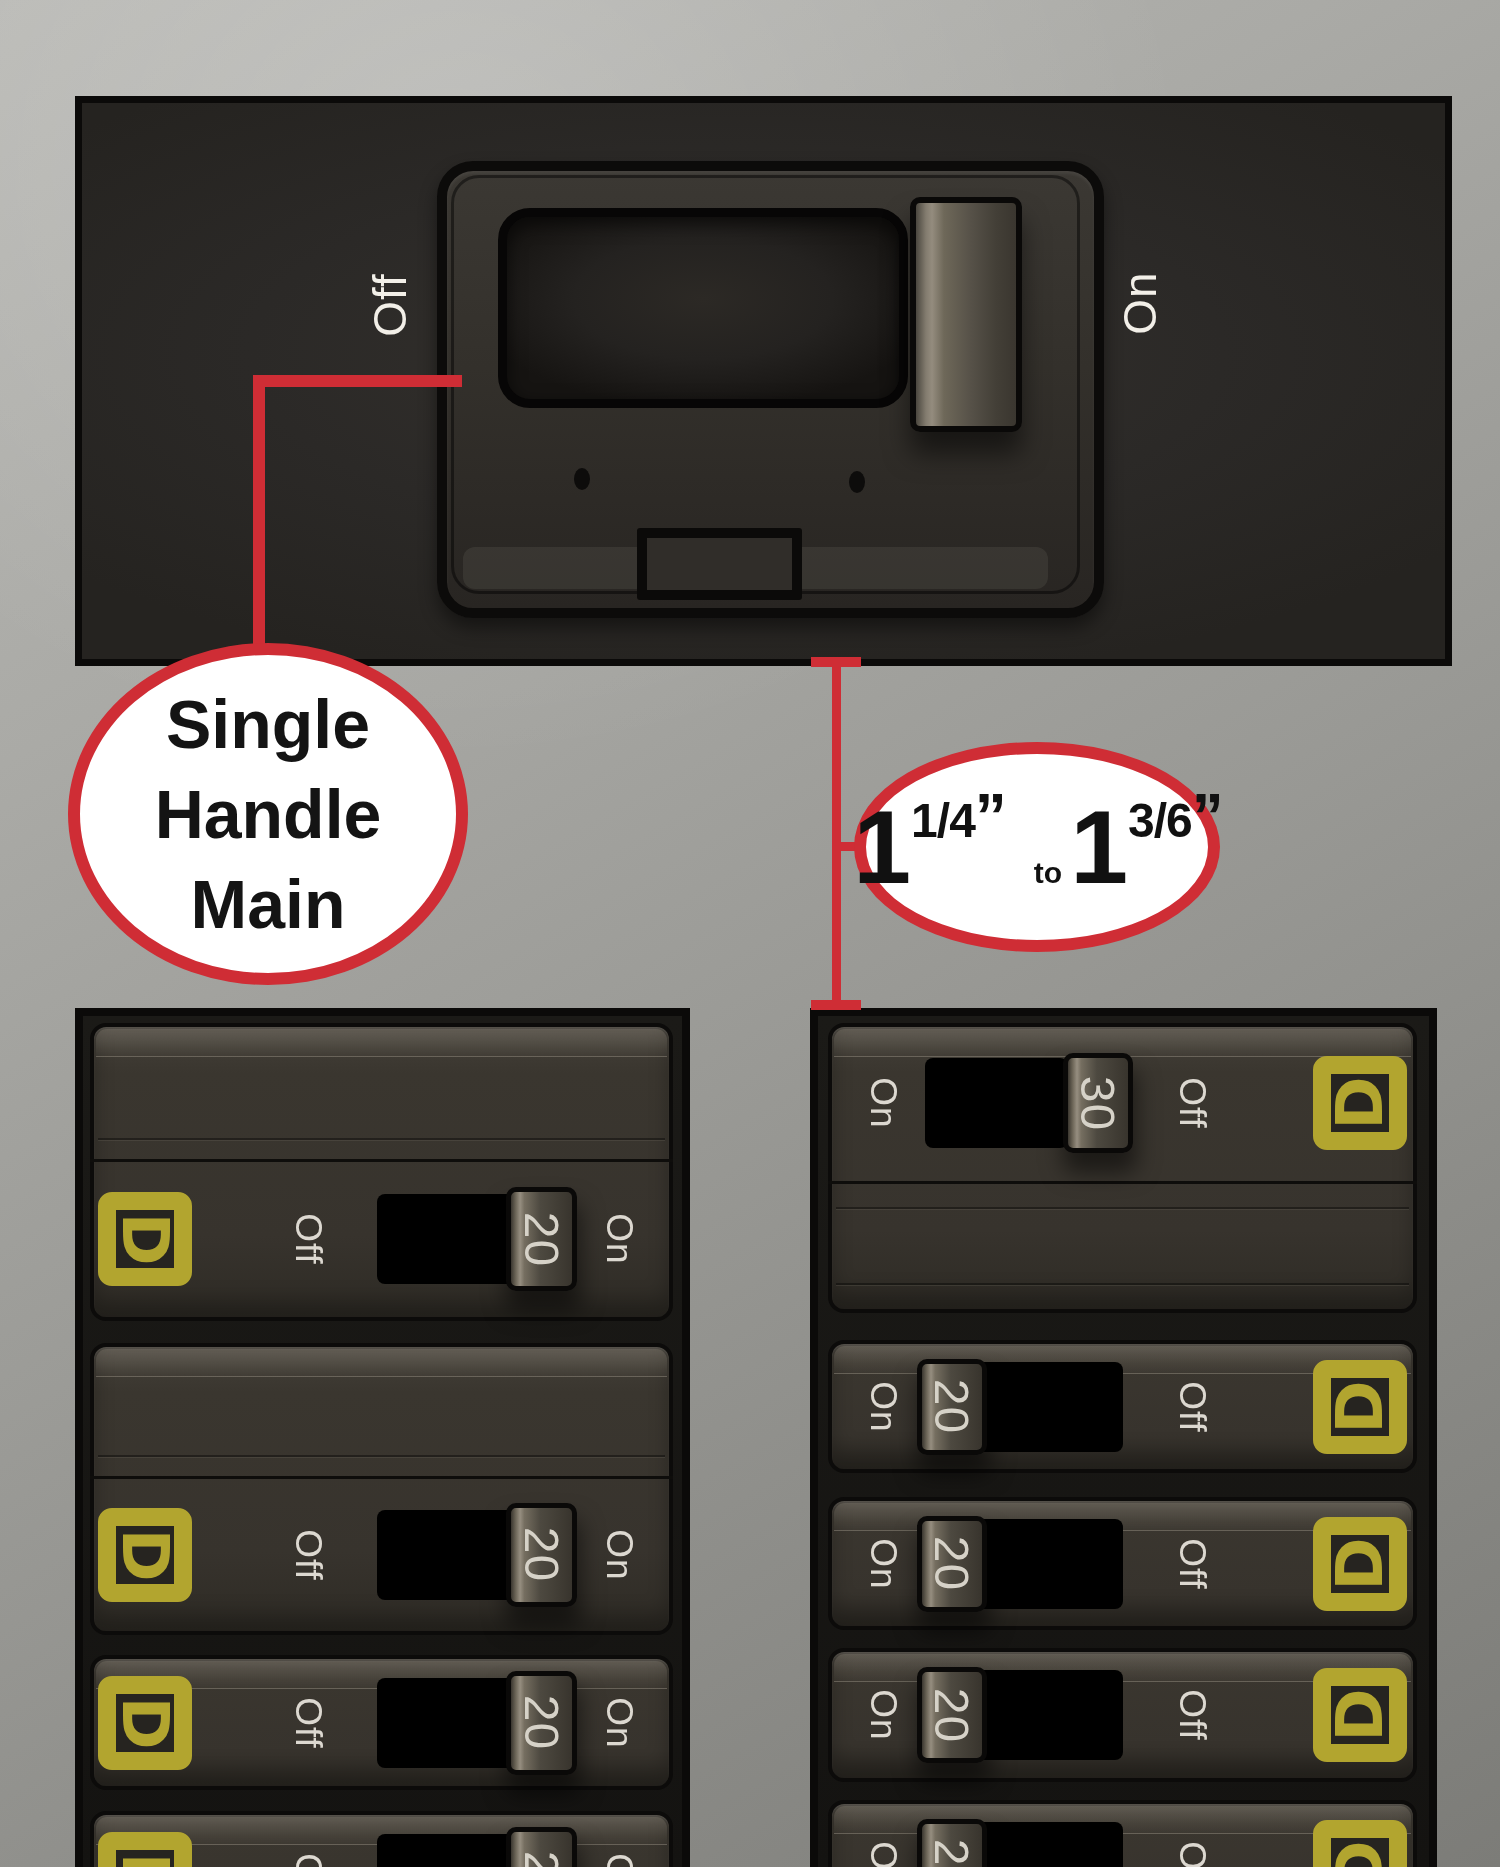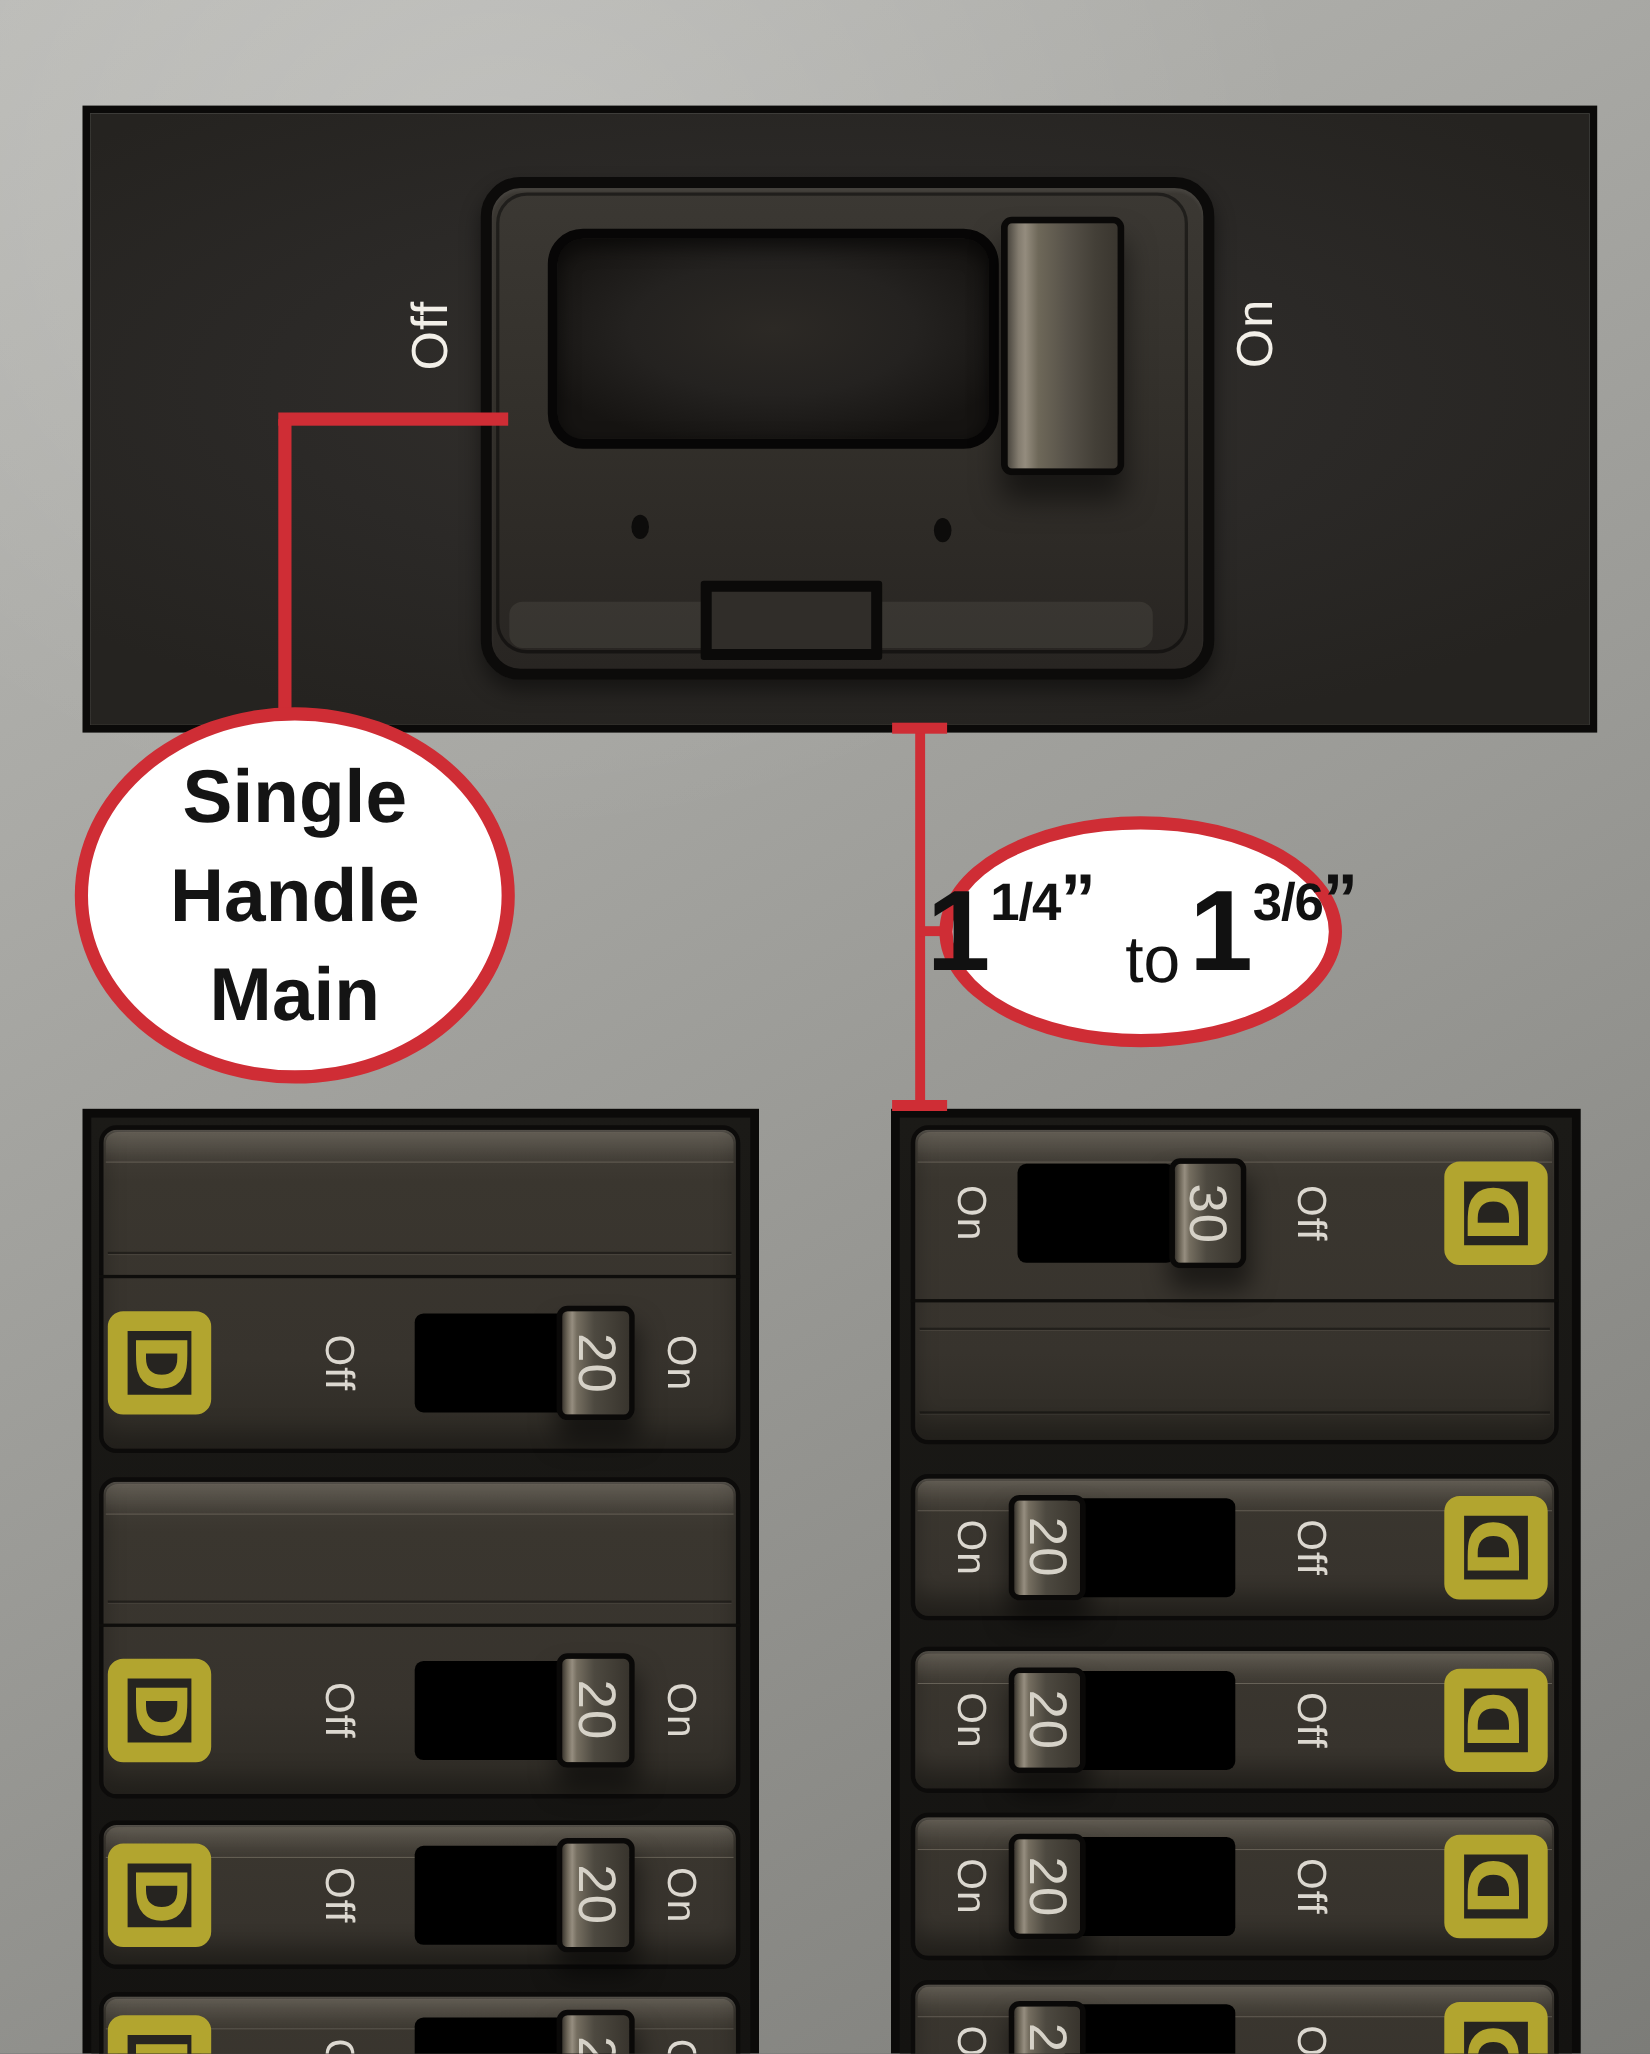--- a/index.html
+++ b/index.html
@@ -57,21 +57,21 @@
   .callout{
     position:absolute;background:#ffffff;border:12px solid var(--red);border-radius:50%;
     display:flex;align-items:center;justify-content:center;z-index:7;text-align:center;
   }
   #callout-main-text{font-size:68px;font-weight:700;color:#141414;line-height:90px;}
   #callout-measure{flex-direction:row;}
   #measure-text{display:flex;align-items:center;color:#111;}
   .m-big{font-size:104px;font-weight:700;line-height:1;}
   .m-frac{font-size:48px;font-weight:700;line-height:1;position:relative;top:-26px;letter-spacing:-1px;}
   .m-qt{font-size:64px;font-weight:700;line-height:1;position:relative;top:-30px;letter-spacing:-3px;}
-  .m-to{font-size:60px;font-weight:400;line-height:1;position:relative;top:26px;margin:0 8px 0 30px;}
+  .m-to{font-size:30px;font-weight:700;line-height:1;position:relative;top:26px;margin:0 8px 0 30px;}
   
   .breaker-panel{position:absolute;background:#0b0a09;z-index:2;}
   .panel-field{
     position:absolute;left:8px;top:8px;background:linear-gradient(180deg,#1b1a17 0%,#141311 100%);
   }
   .unit{
     position:absolute;border:4px solid #0c0b0a;border-radius:16px;
     background:linear-gradient(180deg,#49453e 0%,#3f3b34 8%,#3a362f 16%,#37332d 72%,#2e2b25 100%);
     box-shadow:inset 0 2px 2px rgba(255,255,255,0.07), inset 0 -16px 20px rgba(0,0,0,0.28);
   }

